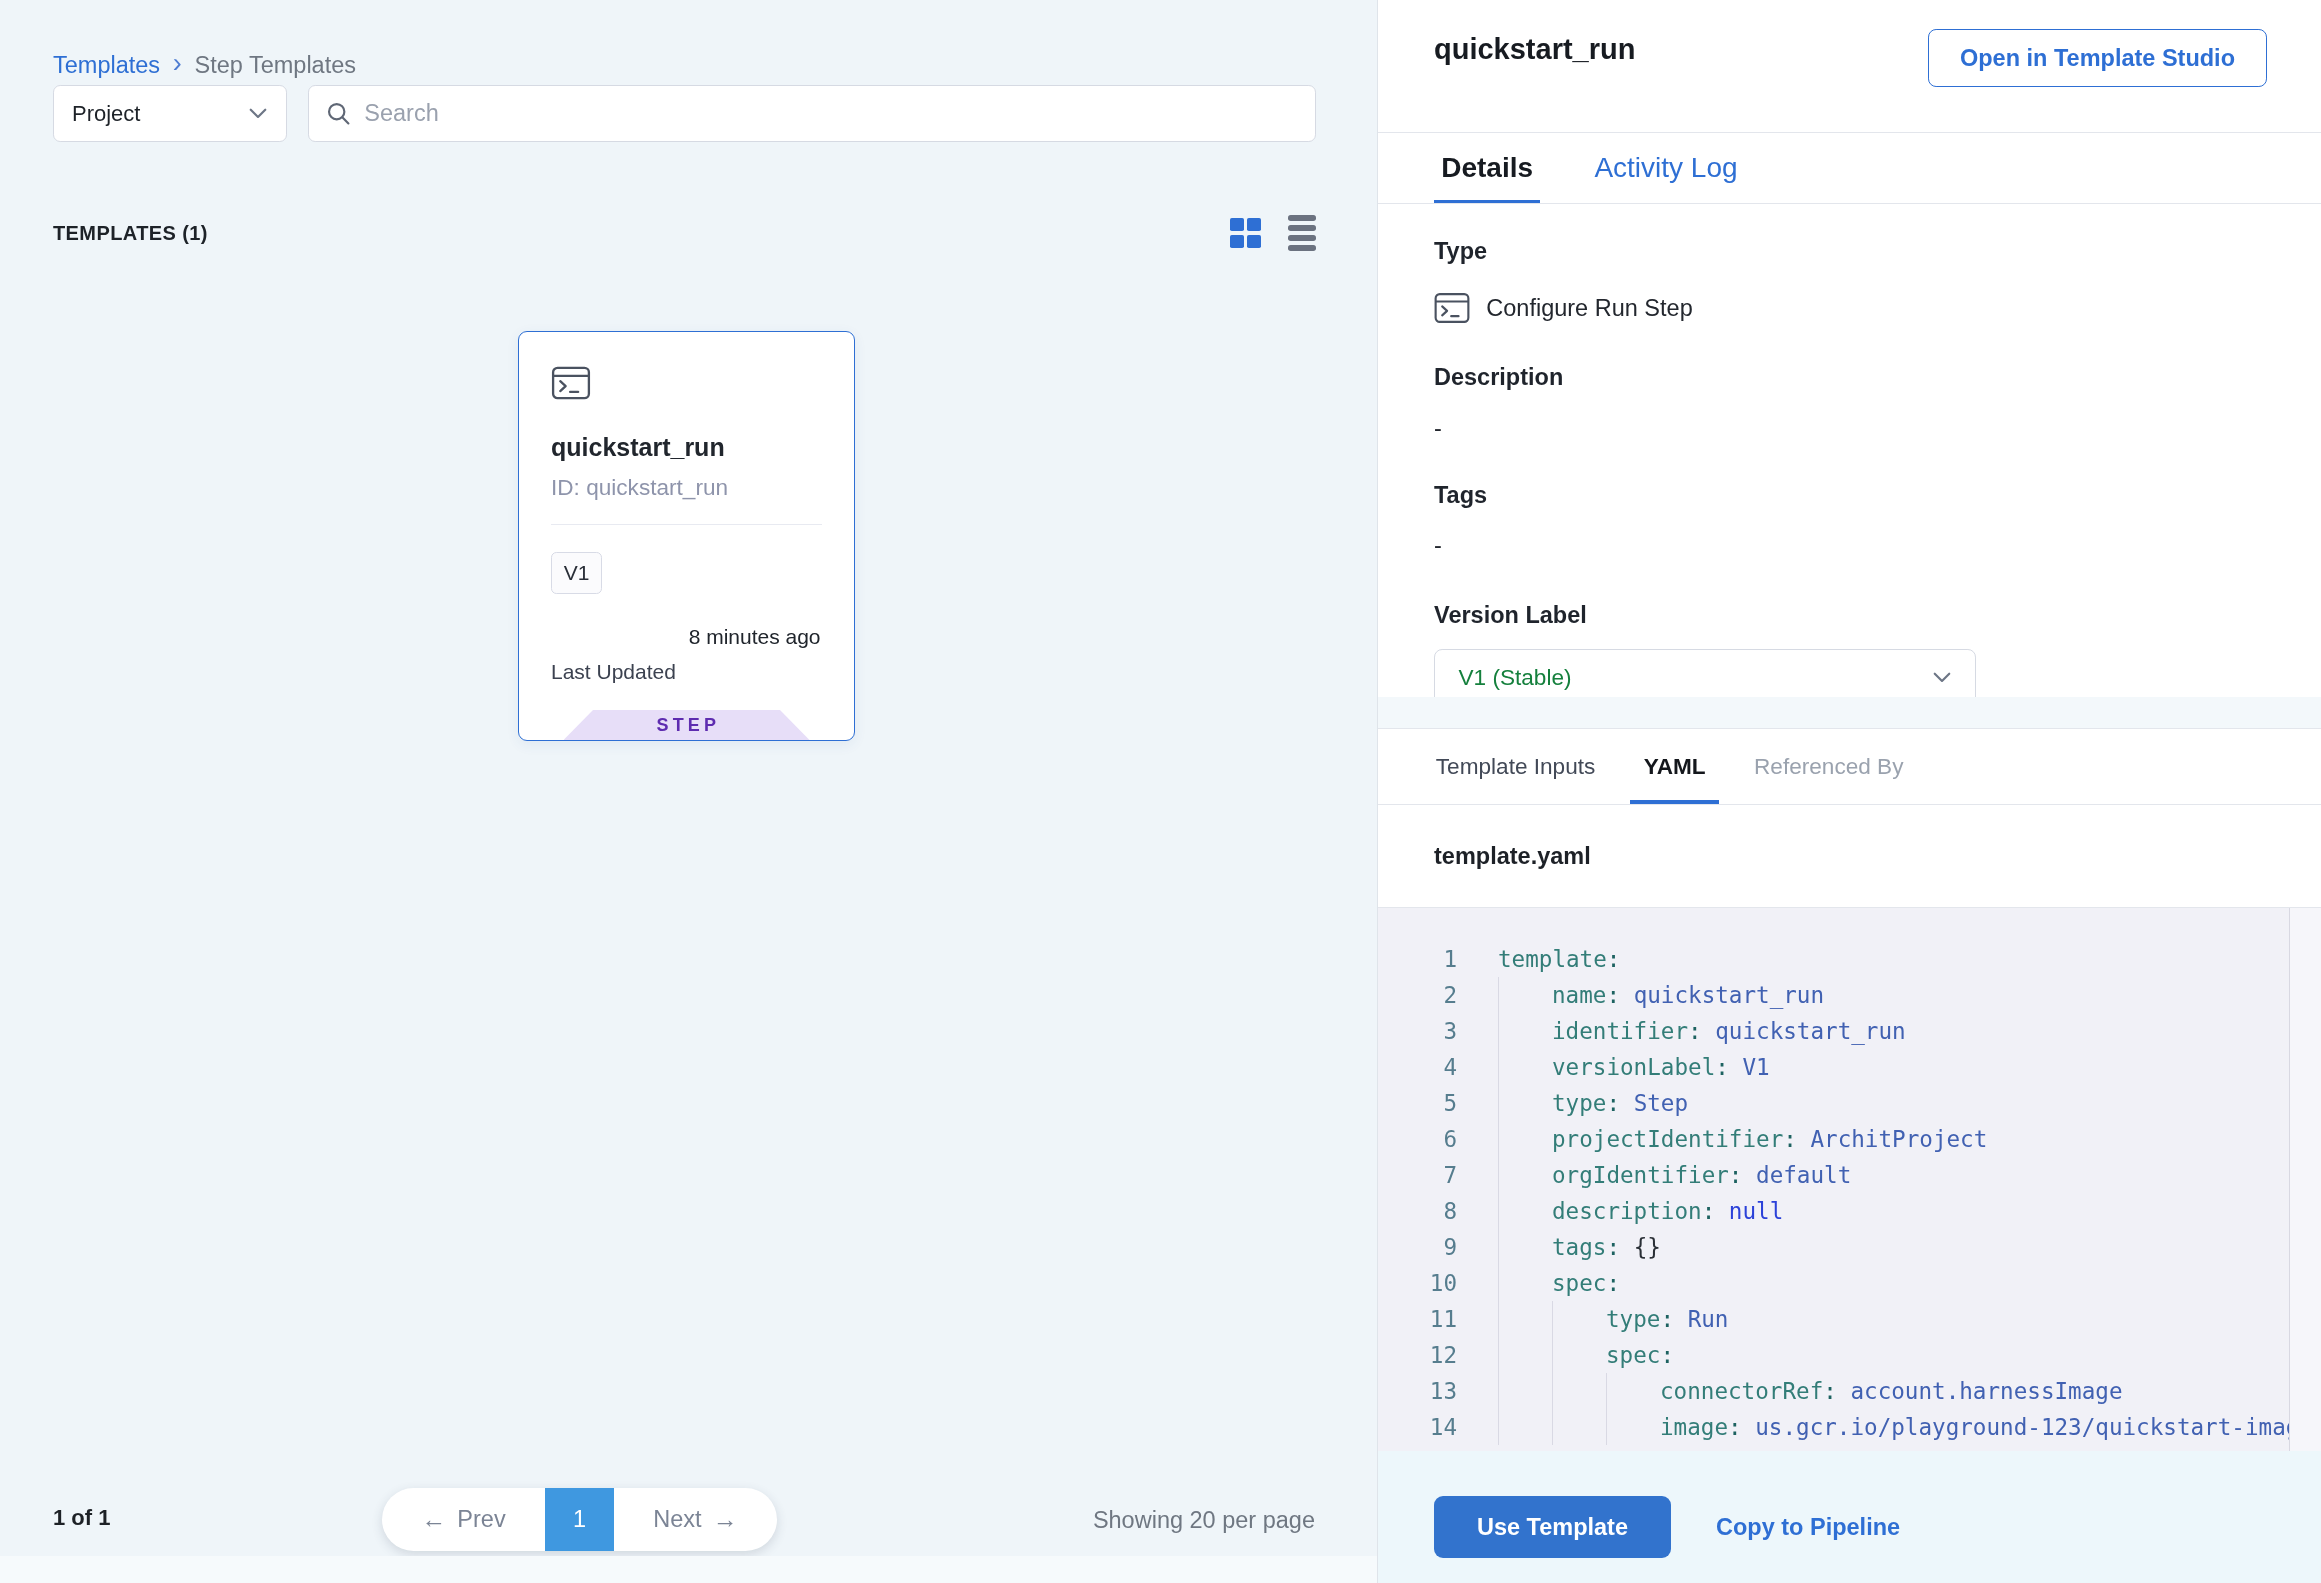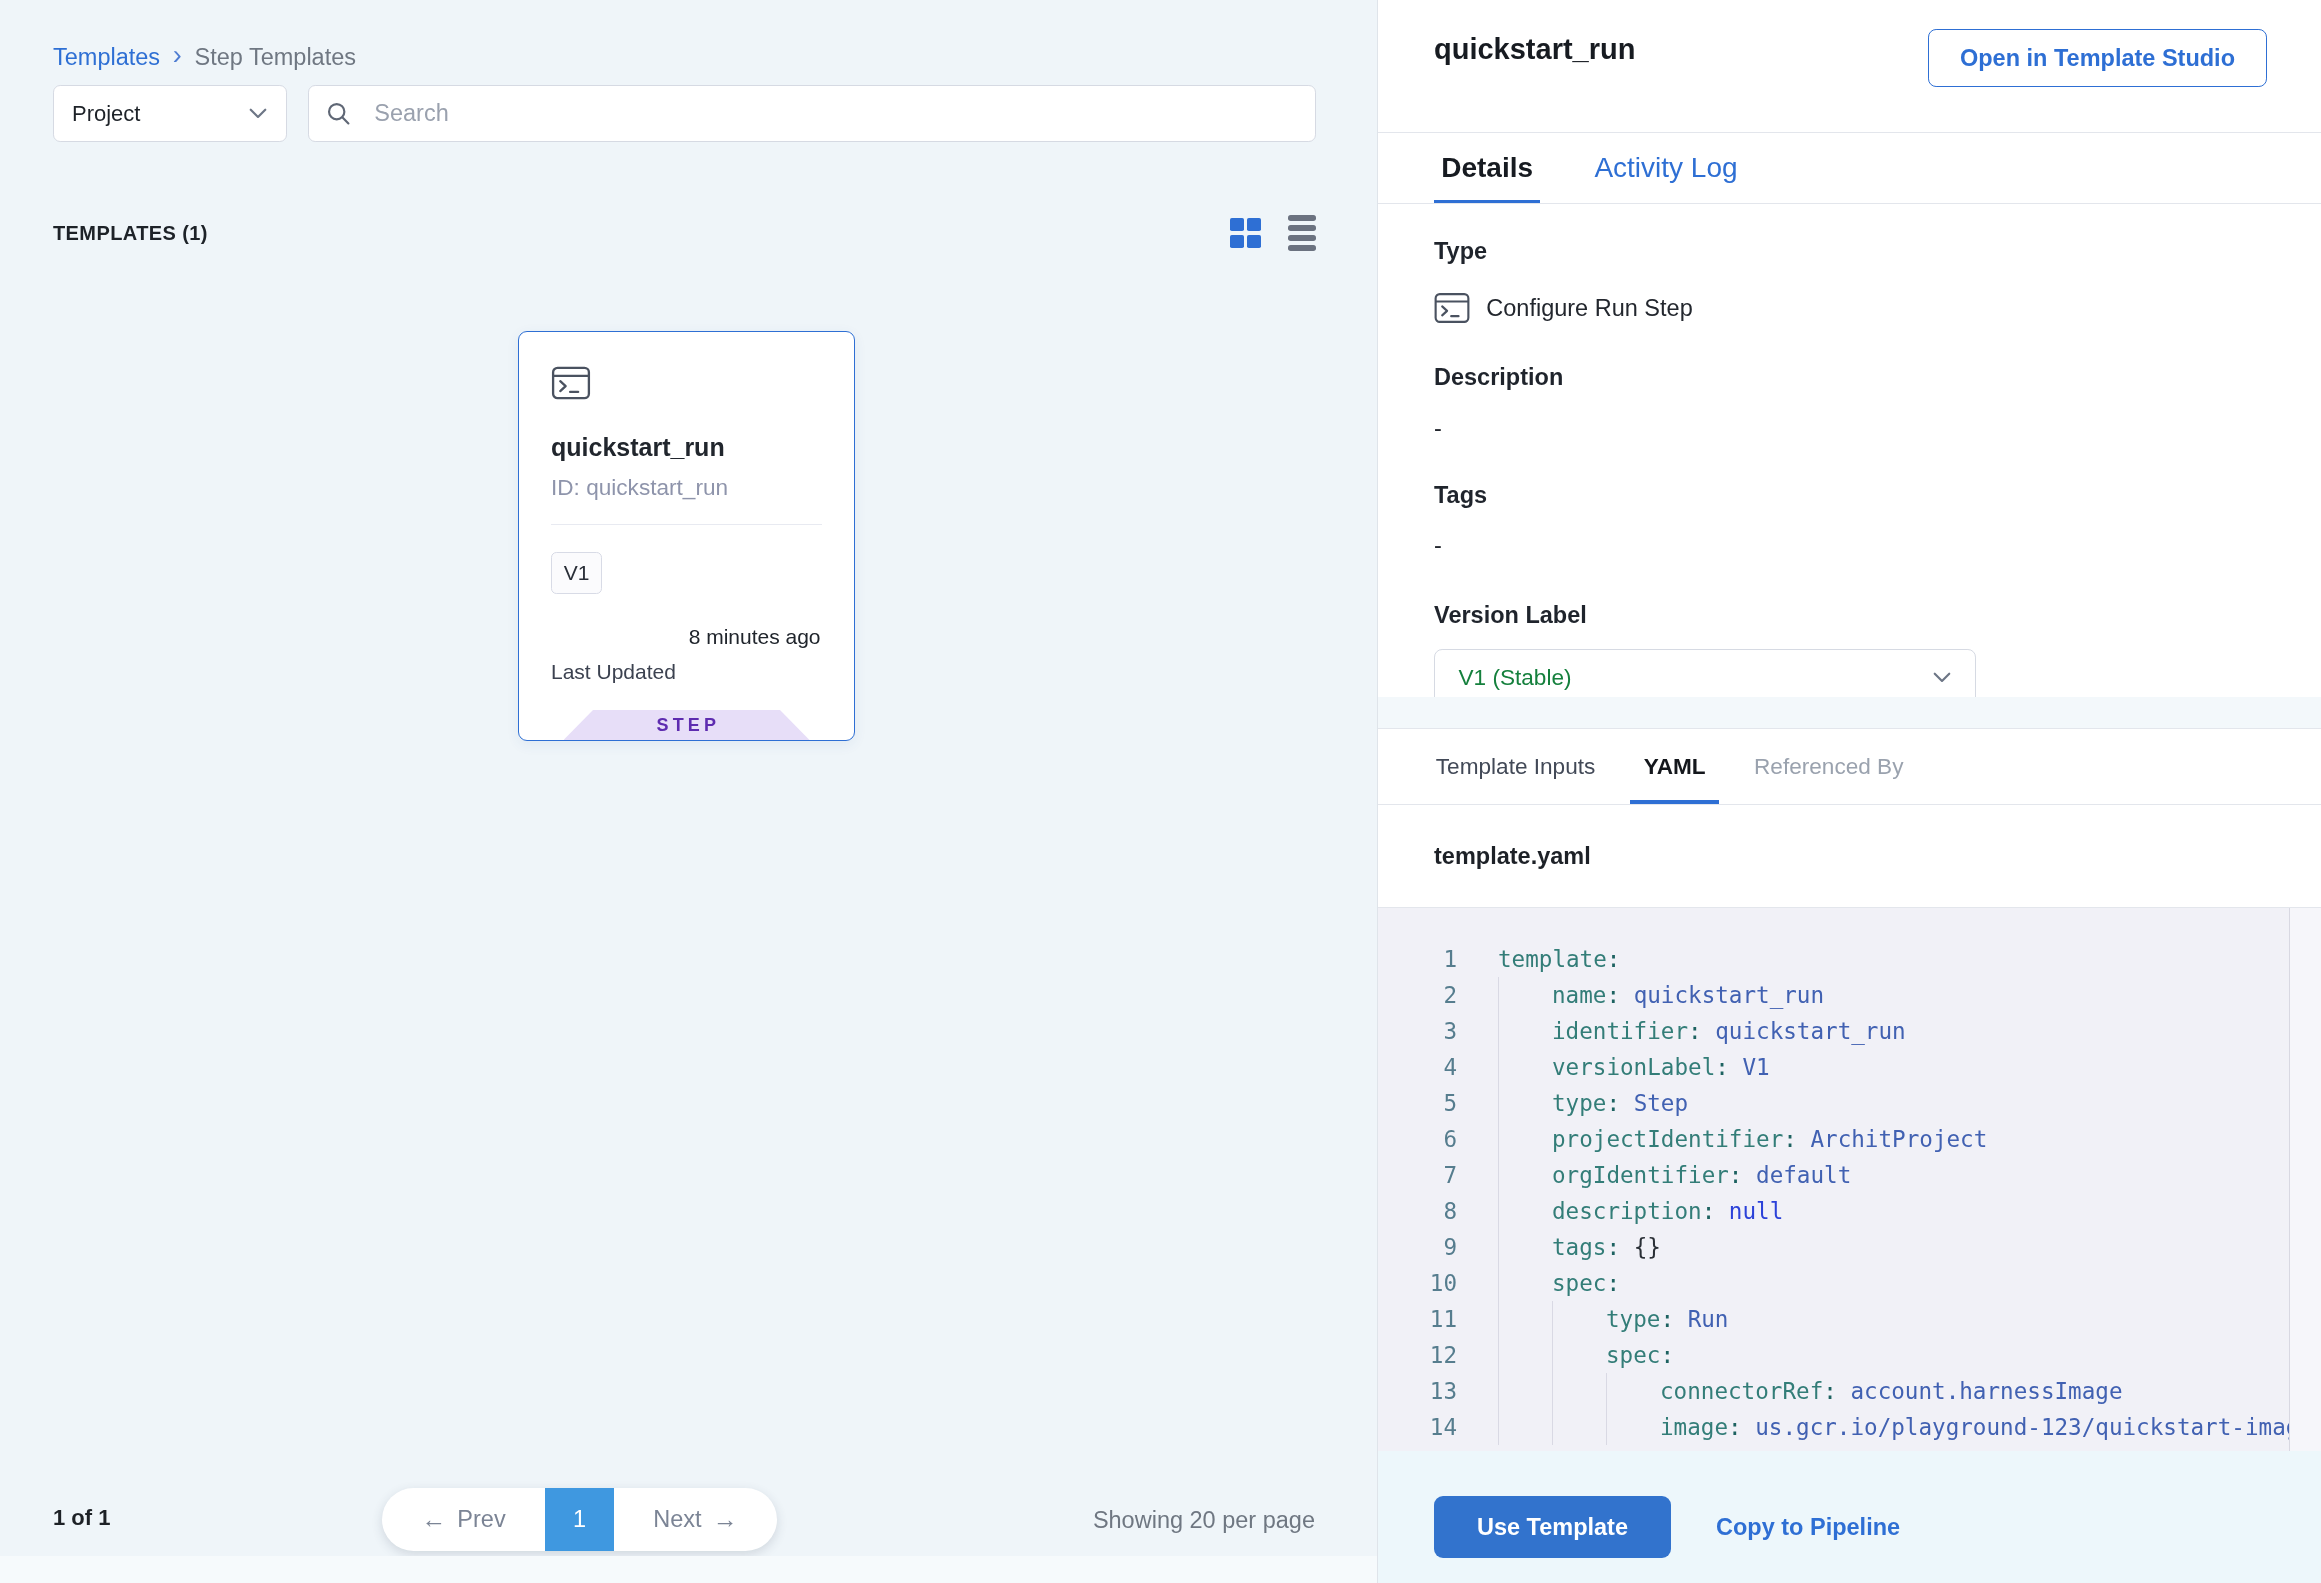--- a/index.html
+++ b/index.html
@@ -22,34 +22,34 @@
     position:relative;
     overflow:hidden;
   }
   .app{position:absolute;inset:0;}
 
   
   .left-panel{
     position:absolute;left:0;top:0;width:1378px;height:1583px;
     background:#eff5f9;border-right:0.9px solid #dfe4ea;
   }
-  .breadcrumb{position:absolute;left:53px;top:44px;display:flex;align-items:center;gap:12.7px;font-size:23.5px;}
+  .breadcrumb{position:absolute;left:53px;top:52px;display:flex;align-items:center;gap:12.7px;font-size:23.5px;}
   .bc-link{color:var(--primary-blue);text-decoration:none;cursor:pointer;}
   .bc-sep{color:#4f7dd2;font-size:27px;line-height:23.5px;transform:translateY(-1.8px);}
   .bc-current{color:#6f7782;}
 
   .filters{position:absolute;left:53px;top:85px;width:1263px;display:flex;gap:21px;}
   .scope-select{
     width:234px;height:57px;background:#fff;border:0.9px solid #d6dae3;border-radius:7.2px;
     display:flex;align-items:center;justify-content:space-between;padding:0 18px;cursor:pointer;
   }
   .scope-select .sel-text{font-size:22px;color:#1d2228;}
   .search-box{
     flex:1;height:57px;background:#fff;border:0.9px solid #d6dae3;border-radius:7.2px;
-    display:flex;align-items:center;padding:0 16.3px;gap:22px;
+    display:flex;align-items:center;padding:0 16.3px;gap:12px;
   }
   .search-box input{
     border:none;outline:none;flex:1;font-size:23.5px;color:#2a2f38;background:transparent;
     font-family:"Liberation Sans",sans-serif;
   }
   .search-box input::placeholder{color:#9aa1ae;}
 
   .list-header{position:absolute;left:53px;top:212px;width:1263px;display:flex;justify-content:space-between;align-items:center;height:42px;}
   .lh-title{font-size:20px;font-weight:700;letter-spacing:0.4px;color:#1d2228;}
   .view-toggles{display:flex;gap:27px;align-items:center;}

